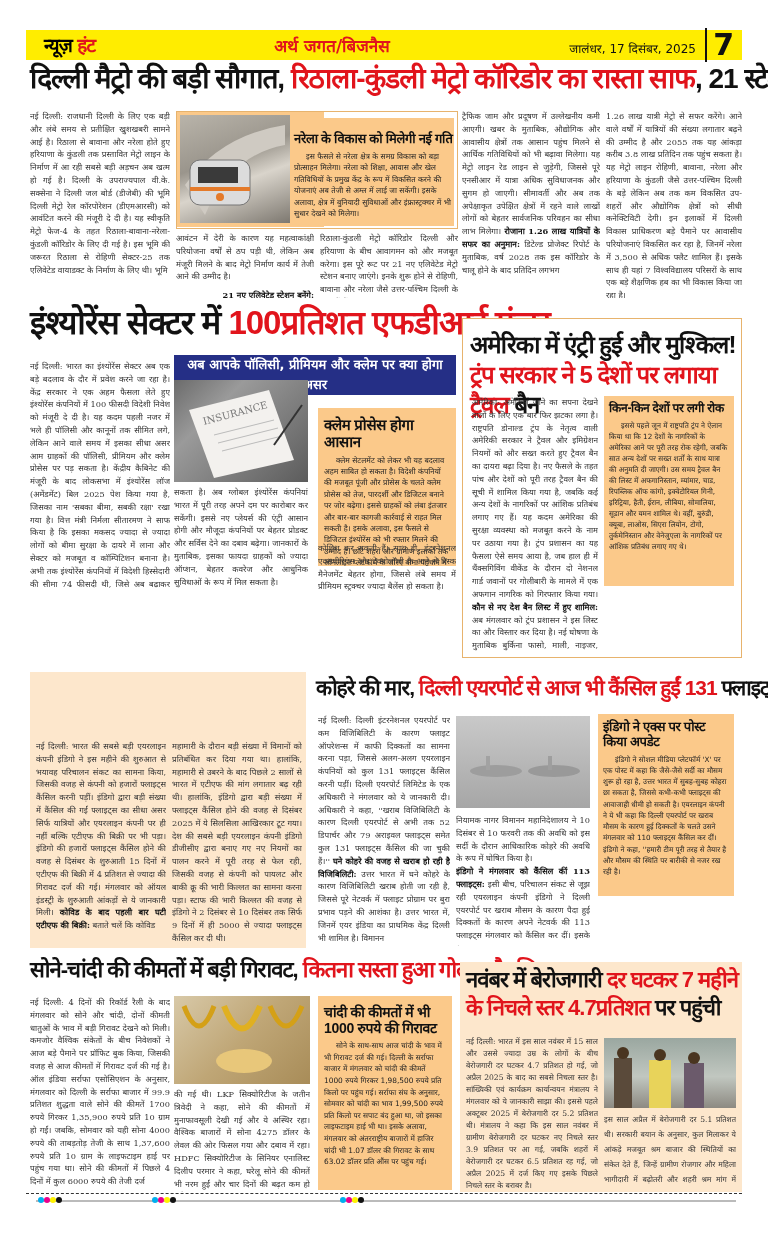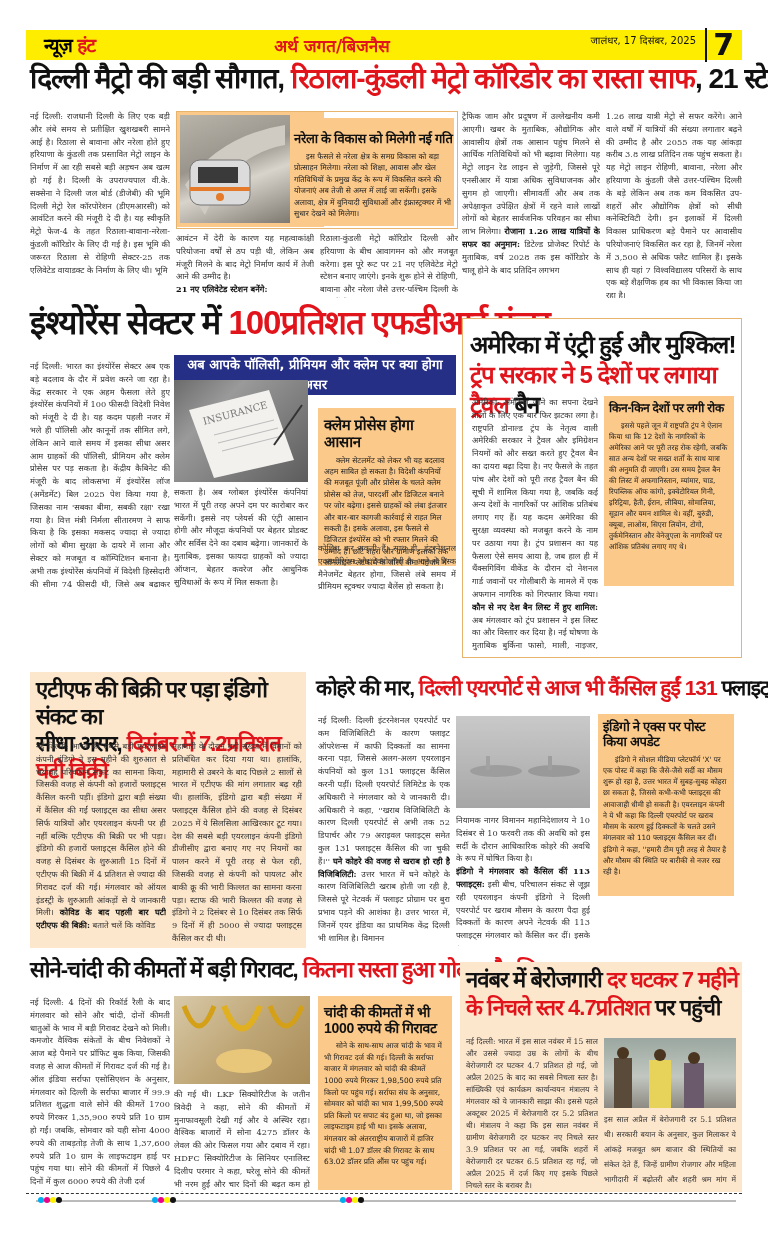--- a/index.html
+++ b/index.html
@@ -2,21 +2,21 @@
 <html><head>
 <meta charset="utf-8">
 <style>
   * { box-sizing: border-box; margin: 0; padding: 0; }
   body { width: 768px; height: 1233px; background: #ffffff; font-family: "DejaVu Sans", sans-serif; color: #222; position: relative; overflow: hidden; }
   .page { position: absolute; left: 26px; top: 0; width: 716px; height: 1233px; }
   .masthead { position: absolute; left: 0; top: 30px; width: 716px; height: 30px; background: #ffed00; }
   .mh-logo { position: absolute; left: 18px; top: 2px; font-family: "DejaVu Sans", sans-serif; font-weight: bold; font-size: 19px; letter-spacing: -1px; }
   .mh-logo .a { color: #000000; } .mh-logo .b { color: #e1141c; }
   .mh-section { position: absolute; left: 0; width: 612px; top: 4px; text-align: center; font-weight: bold; font-size: 17px; color: #e1141c; }
-  .mh-date { position: absolute; right: 46px; top: 3px; font-size: 10px; color: #111; text-align: center; }
+  .mh-date { position: absolute; right: 46px; top: 10px; font-size: 12px; color: #111; text-align: center; }
   .mh-page { position: absolute; right: 8px; top: -2px; font-weight: bold; font-size: 30px; color: #111; border-left: 2px solid #111; padding-left: 6px; line-height: 34px; }
   .headline { position: absolute; font-family: "Liberation Sans Narrow", "Liberation Sans", sans-serif; font-weight: bold; letter-spacing: -1px; color: #111; line-height: 1.1; white-space: nowrap; }
   .headline .red { color: #e1141c; }
   .body-text { position: absolute; font-size: 8.2px; line-height: 12.8px; color: #333; text-align: justify; overflow: hidden; font-family: "DejaVu Serif", serif; }
   .body-text b { color: #111; }
   .box { position: absolute; background: #fbc98a; overflow: hidden; }
   .box-title { font-weight: bold; color: #111; font-size: 15px; line-height: 1.15; font-family: "Liberation Sans", sans-serif; letter-spacing: -0.3px; }
   .box-text { font-size: 8px; line-height: 12.5px; color: #222; margin-top: 4px; text-indent: 12px; }
   .photo { position: absolute; overflow: hidden; }
   .band { position: absolute; background: #252f86; color: #fff; font-weight: bold; font-size: 13px; text-align: center; line-height: 20px; }
@@ -58,21 +58,21 @@
     </svg>
   </div>
   <div style="position:absolute; left:268px; top:118px; width:160px; height:108px; background:#fbc98a;">
     <div class="box-title" style="font-size:13px; margin-top:14px;">नरेला के विकास को मिलेगी नई गति</div>
     <div class="box-text" style="font-size:7.6px; line-height:11.5px;">इस फैसले से नरेला क्षेत्र के समग्र विकास को बड़ा प्रोत्साहन मिलेगा। नरेला को शिक्षा, आवास और खेल गतिविधियों के प्रमुख केंद्र के रूप में विकसित करने की योजनाएं अब तेजी से अम्ल में लाई जा सकेंगी। इसके अलावा, क्षेत्र में बुनियादी सुविधाओं और इंफ्रास्ट्रक्चर में भी सुधार देखने को मिलेगा।</div>
   </div>
   <div style="position:absolute; left:150px; top:111px; width:282px; height:118px; border:1px solid #e7b36d; pointer-events:none;"></div>
 
   <div class="body-text" style="left:150px; top:232px; width:138px; height:66px;">
     <span>आवंटन में देरी के कारण यह महत्वाकांक्षी परियोजना वर्षों से ठप पड़ी थी, लेकिन अब मंजूरी मिलने के बाद मेट्रो निर्माण कार्य में तेजी आने की उम्मीद है।</span><br>
-    <b style="display:block; text-align:left; ">21 नए एलिवेटेड स्टेशन बनेंगे:</b>
+    <b style="display:block; text-align:right; margin-top:6px;">21 नए एलिवेटेड स्टेशन बनेंगे:</b>
   </div>
   <div class="body-text" style="left:294px; top:232px; width:138px; height:66px;">रिठाला-कुंडली मेट्रो कॉरिडोर दिल्ली और हरियाणा के बीच आवागमन को और मजबूत करेगा। इस पूरे रूट पर 21 नए एलिवेटेड मेट्रो स्टेशन बनाए जाएंगे। इनके शुरू होने से रोहिणी, बावाना और नरेला जैसे उत्तर-पश्चिम दिल्ली के इलाकों में</div>
   <div class="body-text" style="left:436px; top:110px; width:138px; height:188px;">
     <span>ट्रैफिक जाम और प्रदूषण में उल्लेखनीय कमी आएगी। खबर के मुताबिक, औद्योगिक और आवासीय क्षेत्रों तक आसान पहुंच मिलने से आर्थिक गतिविधियों को भी बढ़ावा मिलेगा। यह मेट्रो लाइन रेड लाइन से जुड़ेगी, जिससे पूरे एनसीआर में यात्रा अधिक सुविधाजनक और सुगम हो जाएगी। सीमावर्ती और अब तक अपेक्षाकृत उपेक्षित क्षेत्रों में रहने वाले लाखों लोगों को बेहतर सार्वजनिक परिवहन का सीधा लाभ मिलेगा।</span>
     <b>रोजाना 1.26 लाख यात्रियों के सफर का अनुमान:</b>
     <span>डिटेल्ड प्रोजेक्ट रिपोर्ट के मुताबिक, वर्ष 2028 तक इस कॉरिडोर के चालू होने के बाद प्रतिदिन लगभग</span>
   </div>
   <div class="body-text" style="left:580px; top:110px; width:136px; height:188px;">1.26 लाख यात्री मेट्रो से सफर करेंगे। आने वाले वर्षों में यात्रियों की संख्या लगातार बढ़ने की उम्मीद है और 2055 तक यह आंकड़ा करीब 3.8 लाख प्रतिदिन तक पहुंच सकता है। यह मेट्रो लाइन रोहिणी, बावाना, नरेला और हरियाणा के कुंडली जैसे उत्तर-पश्चिम दिल्ली के बड़े लेकिन अब तक कम विकसित उप-शहरों और औद्योगिक क्षेत्रों को सीधी कनेक्टिविटी देगी। इन इलाकों में दिल्ली विकास प्राधिकरण बड़े पैमाने पर आवासीय परियोजनाएं विकसित कर रहा है, जिनमें नरेला में 3,500 से अधिक फ्लैट शामिल हैं। इसके साथ ही यहां 7 विश्वविद्यालय परिसरों के साथ एक बड़े शैक्षणिक हब का भी विकास किया जा रहा है।</div>
 
   <div class="headline" style="left:4px; top:305px; font-size:33px;">
@@ -120,25 +120,20 @@
     <span>अमेरिका: अमेरिका जाने का सपना देखने वालों के लिए एक बार फिर झटका लगा है। राष्ट्रपति डोनाल्ड ट्रंप के नेतृत्व वाली अमेरिकी सरकार ने ट्रैवल और इमिग्रेशन नियमों को और सख्त करते हुए ट्रैवल बैन का दायरा बढ़ा दिया है। नए फैसले के तहत पांच और देशों को पूरी तरह ट्रैवल बैन की सूची में शामिल किया गया है, जबकि कई अन्य देशों के नागरिकों पर आंशिक प्रतिबंध लगाए गए हैं। यह कदम अमेरिका की सुरक्षा व्यवस्था को मजबूत करने के नाम पर उठाया गया है। ट्रंप प्रशासन का यह फैसला ऐसे समय आया है, जब हाल ही में थैंक्सगिविंग वीकेंड के दौरान दो नेशनल गार्ड जवानों पर गोलीबारी के मामले में एक अफगान नागरिक को गिरफ्तार किया गया।</span>
     <b>कौन से नए देश बैन लिस्ट में हुए शामिल:</b>
     <span>अब मंगलवार को ट्रंप प्रशासन ने इस लिस्ट का और विस्तार कर दिया है। नई घोषणा के मुताबिक बुर्किना फासो, माली, नाइजर, साउथ सूडान और सीरिया को पूरी</span>
   </div>
   <div class="box" style="left:578px; top:396px; width:130px; height:190px; padding:6px 5px;">
     <div class="box-title" style="font-size:12px;">किन-किन देशों पर लगी रोक</div>
     <div class="box-text" style="font-size:7.2px; line-height:11px;">इससे पहले जून में राष्ट्रपति ट्रंप ने ऐलान किया था कि 12 देशों के नागरिकों के अमेरिका आने पर पूरी तरह रोक रहेगी, जबकि सात अन्य देशों पर सख्त शर्तों के साथ यात्रा की अनुमति दी जाएगी। उस समय ट्रैवल बैन की लिस्ट में अफगानिस्तान, म्यांमार, चाड, रिपब्लिक ऑफ कांगो, इक्वेटोरियल गिनी, इरिट्रिया, हैती, ईरान, लीबिया, सोमालिया, सूडान और यमन शामिल थे। वहीं, बुरुंडी, क्यूबा, लाओस, सिएरा लियोन, टोगो, तुर्कमेनिस्तान और वेनेजुएला के नागरिकों पर आंशिक प्रतिबंध लगाए गए थे।</div>
   </div>
 
   <div class="bg-peach" style="left:4px; top:672px; width:276px; height:276px;"></div>
-  <div class="headline" style="left:10px; top:676px; font-size:22px; line-height:27px; white-space:normal; width:270px;">
-    <span>एटीएफ की बिक्री पर पड़ा इंडिगो संकट का</span><br>
-    <span>सीधा असर,</span>
-    <span class="red">दिसंबर में 7.2प्रतिशत घटी बिक्री</span>
-  </div>
   <div class="body-text" style="left:10px; top:740px; width:130px; height:205px;">
     <span>नई दिल्ली: भारत की सबसे बड़ी एयरलाइन कंपनी इंडिगो ने इस महीने की शुरुआत से भयावह परिचालन संकट का सामना किया, जिसकी वजह से कंपनी को हजारों फ्लाइट्स कैंसिल करनी पड़ीं। इंडिगो द्वारा बड़ी संख्या में कैंसिल की गईं फ्लाइट्स का सीधा असर सिर्फ यात्रियों और एयरलाइन कंपनी पर ही नहीं बल्कि एटीएफ की बिक्री पर भी पड़ा। इंडिगो की हजारों फ्लाइट्स कैंसिल होने की वजह से दिसंबर के शुरुआती 15 दिनों में एटीएफ की बिक्री में 4 प्रतिशत से ज्यादा की गिरावट दर्ज की गई। मंगलवार को ऑयल इंडस्ट्री के शुरुआती आंकड़ों से ये जानकारी मिली।</span>
     <b>कोविड के बाद पहली बार घटी एटीएफ की बिक्री:</b>
     <span>बताते चलें कि कोविड</span>
   </div>
   <div class="body-text" style="left:146px; top:740px; width:130px; height:205px;">महामारी के दौरान बड़ी संख्या में विमानों को प्रतिबंधित कर दिया गया था। हालांकि, महामारी से उबरने के बाद पिछले 2 सालों से भारत में एटीएफ की मांग लगातार बढ़ रही थी। हालांकि, इंडिगो द्वारा बड़ी संख्या में फ्लाइट्स कैंसिल होने की वजह से दिसंबर 2025 में ये सिलसिला आखिरकार टूट गया। देश की सबसे बड़ी एयरलाइन कंपनी इंडिगो डीजीसीए द्वारा बनाए गए नए नियमों का पालन करने में पूरी तरह से फेल रही, जिसकी वजह से कंपनी को पायलट और बाकी क्रू की भारी किल्लत का सामना करना पड़ा। स्टाफ की भारी किल्लत की वजह से इंडिगो ने 2 दिसंबर से 10 दिसंबर तक सिर्फ 9 दिनों में ही 5000 से ज्यादा फ्लाइट्स कैंसिल कर दी थी।</div>
 
   <div class="headline" style="left:290px; top:676px; font-size:21px;">
     <span>कोहरे की मार,</span>
     <span class="red">दिल्ली एयरपोर्ट से आज भी कैंसिल हुईं 131</span>

